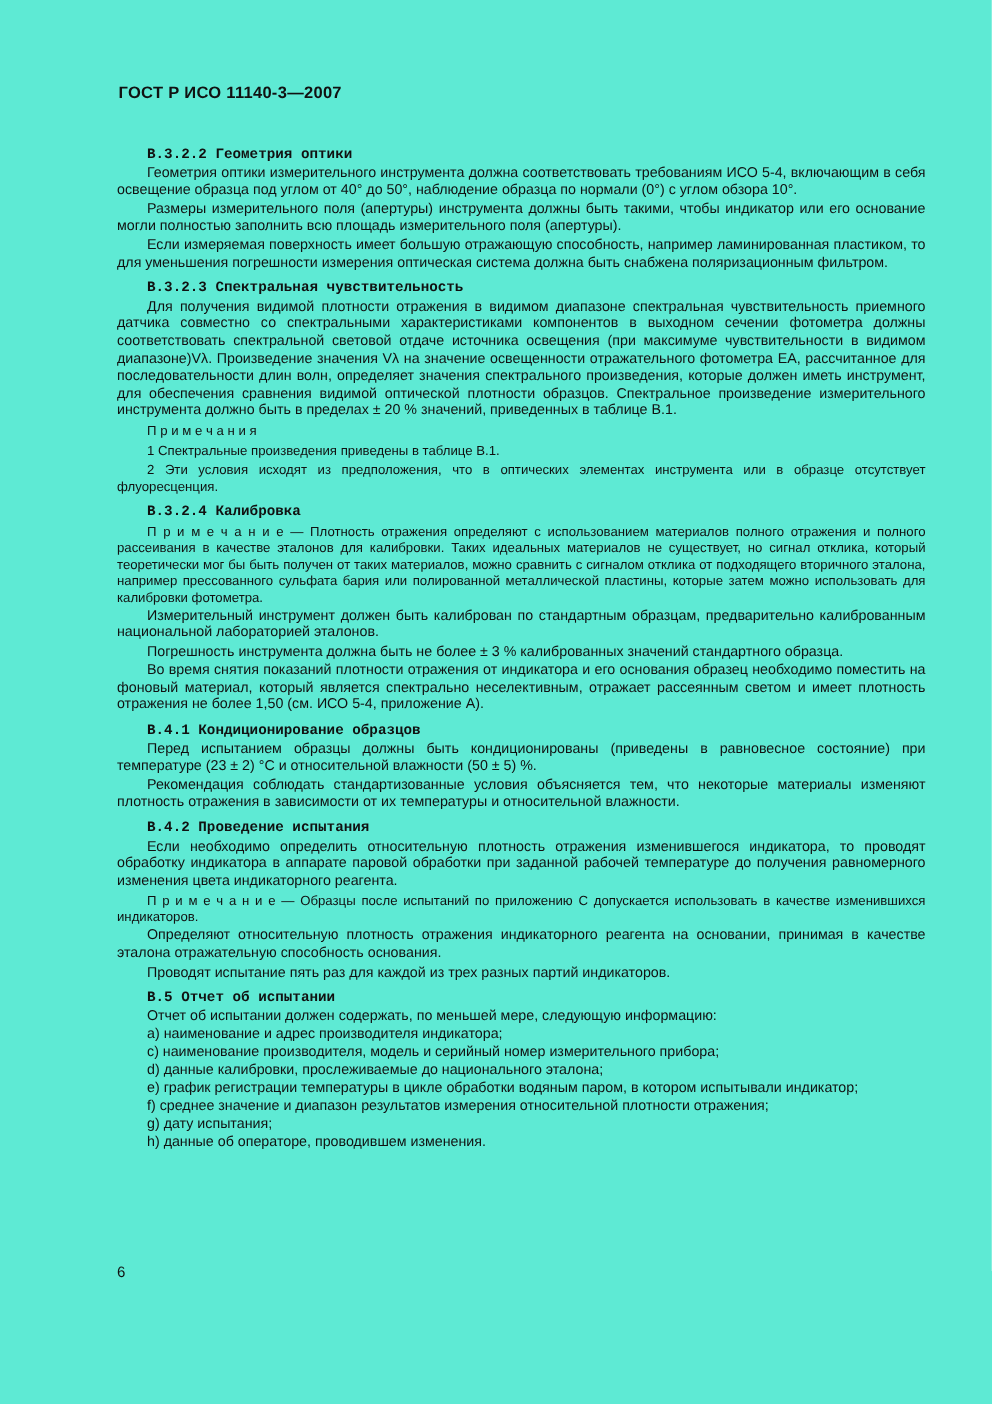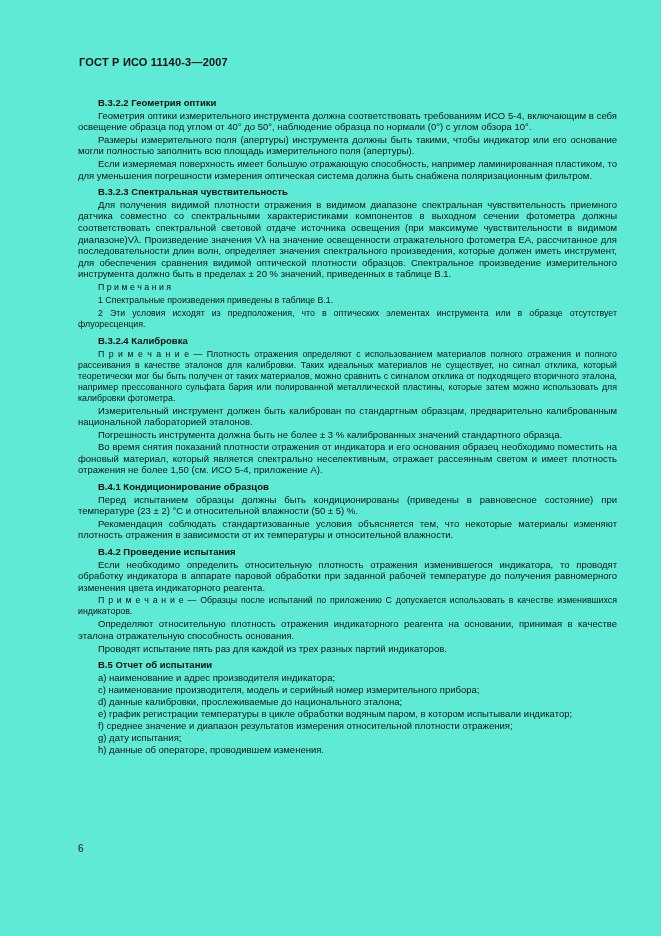--- a/index.html
+++ b/index.html
@@ -41,20 +41,21 @@
     line-height: 11.6px;
     text-align: justify;
     text-indent: 20px;
     color: #111;
   }
   .block.heading {
     font-weight: bold;
     text-align: left;
     margin-top: 5px;
     margin-bottom: 1px;
+    font-family: Liberation Mono, monospace;
   }
   .block.note {
     font-size: 8.8px;
     line-height: 11px;
     margin-top: 2px;
   }
   .block.paragraph {
     margin-top: 1px;
   }
   .block.list-item {
@@ -91,20 +92,21 @@
       <p class="block paragraph">Во время снятия показаний плотности отражения от индикатора и его основания образец необходимо поместить на фоновый материал, который является спектрально неселективным, отражает рассеянным светом и имеет плотность отражения не более 1,50 (см. ИСО 5-4, приложение А).</p>
       <p class="block heading">В.4.1 Кондиционирование образцов</p>
       <p class="block paragraph">Перед испытанием образцы должны быть кондиционированы (приведены в равновесное состояние) при температуре (23 ± 2) °С и относительной влажности (50 ± 5) %.</p>
       <p class="block paragraph">Рекомендация соблюдать стандартизованные условия объясняется тем, что некоторые материалы изменяют плотность отражения в зависимости от их температуры и относительной влажности.</p>
       <p class="block heading">В.4.2  Проведение испытания</p>
       <p class="block paragraph">Если необходимо определить относительную плотность отражения изменившегося индикатора, то проводят обработку индикатора в аппарате паровой обработки при заданной рабочей температуре до получения равномерного изменения цвета индикаторного реагента.</p>
       <p class="block note">П р и м е ч а н и е — Образцы после испытаний по приложению С допускается использовать в качестве изменившихся индикаторов.</p>
       <p class="block paragraph">Определяют относительную плотность отражения индикаторного реагента на основании, принимая в качестве эталона отражательную способность основания.</p>
       <p class="block paragraph">Проводят испытание пять раз для каждой из трех разных партий индикаторов.</p>
       <p class="block heading">В.5  Отчет об испытании</p>
+      <p class="block paragraph">Отчет об испытании должен содержать, по меньшей мере, следующую информацию:</p>
       <p class="block list-item">a)  наименование и адрес производителя индикатора;</p>
       <p class="block list-item">c)  наименование производителя, модель и серийный номер измерительного прибора;</p>
       <p class="block list-item">d)  данные калибровки, прослеживаемые до национального эталона;</p>
       <p class="block list-item">e)  график регистрации температуры в цикле обработки водяным паром, в котором испытывали индикатор;</p>
       <p class="block list-item">f)  среднее значение и диапазон результатов измерения относительной плотности отражения;</p>
       <p class="block list-item">g)  дату испытания;</p>
       <p class="block list-item">h)  данные об операторе, проводившем изменения.</p>
     </div>
 
   <div class="page-number">6</div>

